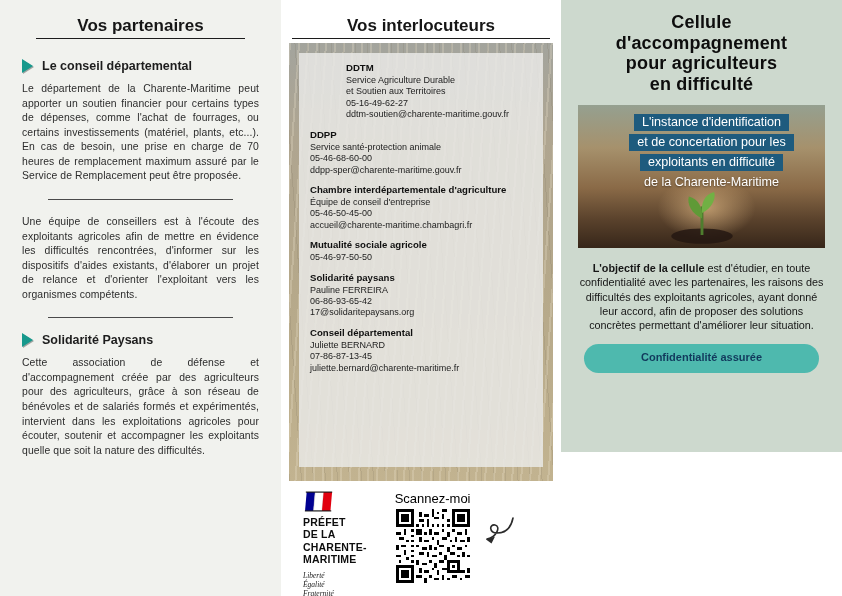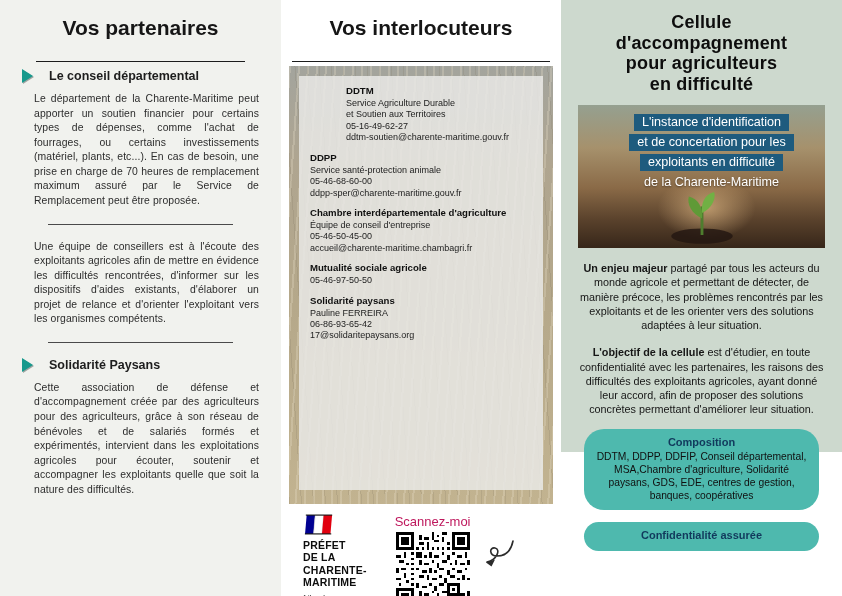--- a/index.html
+++ b/index.html
@@ -6,35 +6,34 @@
   html,body { width:842px; height:596px; }
   body {
     font-family:"Liberation Sans", sans-serif;
     background:#ffffff; overflow:hidden; position:relative;
   }
   .page { width:842px; height:596px; display:flex; }
 
   
   .col-left { width:281px; height:596px; background:#f1f2ee; padding:16px 22px 10px; }
   .col-title {
-    font-size:21px; font-weight:bold; color:#161616; text-align:center;
-    width:88%; margin:0 auto 7px; padding-bottom:21px; border-bottom:1.6px solid #1c1c1c;
-  }
-  .sec-head { display:flex; align-items:flex-start; gap:16px; margin-bottom:9px; }
+    font-size:17px; font-weight:bold; color:#161616; text-align:center;
+    width:88%; margin:0 auto 20px; padding-bottom:2px; border-bottom:1.6px solid #1c1c1c;
+  }
+  .sec-head { display:flex; align-items:flex-start; gap:9px; margin-bottom:9px; }
   .tri {
     width:0; height:0; display:inline-block;
     border-top:7px solid transparent; border-bottom:7px solid transparent;
     border-left:11px solid #17998c;
     filter:drop-shadow(1.5px 1.5px 0 #9fa3a0);
   }
   .sec-head h2 { font-size:12.5px; font-weight:bold; color:#1d1d1d; }
   .sec-body {
     font-size:10.4px; color:#2c2c2c; text-align:justify; line-height:1.4;
     letter-spacing:.1px;
-    margin-left:12px;
   }
   .divider { border:none; border-top:1.2px solid #4a4a4a; width:78%; margin:15px auto; }
 
   
   .col-mid { width:280px; height:496px; background:#ffffff; padding:16px 0 0; position:relative; }
   .col-mid .col-title { width:92%; margin-bottom:4px; }
   .photo-wheat {
     margin:4px 8px 0; height:438px; position:relative;
     background:
       repeating-linear-gradient(94deg, rgba(235,226,204,.28) 0 2px, rgba(0,0,0,0) 2px 9px),
@@ -50,21 +49,21 @@
   .c-name { font-weight:bold; font-size:9.6px; color:#101010; margin-bottom:2px; }
   .c-details { font-size:9px; color:#222; line-height:1.27; white-space:pre-line; }
 
   .mid-bottom { display:flex; align-items:flex-start; padding:10px 10px 0 22px; gap:28px; }
   .gov-logo { display:flex; flex-direction:column; }
   .flag-icon { margin-bottom:4px; }
   .logo-name { font-weight:bold; font-size:10.5px; line-height:1.18; color:#0d0d0d; white-space:pre-line; letter-spacing:.2px; }
   .logo-motto { font-family:"Liberation Serif", serif; font-style:italic; font-size:7.5px; color:#222; margin-top:5px; line-height:1.25; white-space:pre-line; }
 
   .qr-area { position:relative; display:flex; flex-direction:column; align-items:center; }
-  .scan-label { font-size:13px; color:#be185d; margin-bottom:3px; }
+  .scan-label { font-size:13px; color:#000000; margin-bottom:3px; }
   .qr-svg { background:#fff; }
   .scan-arrow { position:absolute; right:-46px; top:24px; }
 
   
   .col-right { width:281px; height:452px; background:#cdd9ce; padding:12px 15px 8px; }
   .right-title {
     font-size:18px; font-weight:bold; color:#0d0d0d; text-align:center;
     line-height:1.14; white-space:pre-line; letter-spacing:.2px;
   }
   .hero {
@@ -149,20 +148,26 @@
         </div>
         <div class="contact">
           <div class="c-name">Mutualité sociale agricole</div>
           <div class="c-details">05-46-97-50-50</div>
         </div>
         <div class="contact">
           <div class="c-name">Solidarité paysans</div>
           <div class="c-details">Pauline FERREIRA
 06-86-93-65-42
 17@solidaritepaysans.org</div>
+        </div>
+        <div class="contact">
+          <div class="c-name">Conseil départemental</div>
+          <div class="c-details">Juliette BERNARD
+07-86-87-13-45
+juliette.bernard@charente-maritime.fr</div>
         </div>
 
       </div>
     </div>
 
     <div class="mid-bottom">
       <div class="gov-logo">
         <svg class="flag-icon" viewBox="0 0 34 22" width="32" height="21">
           <g transform="skewX(-5)">
             <rect x="4" y="1" width="9" height="20" fill="#000091"></rect>
@@ -231,27 +236,22 @@
         <span class="hero-line plain">de la Charente-Maritime</span>
       </div>
       <svg class="seedling" viewBox="0 0 100 56" width="110" height="62">
         <ellipse cx="50" cy="49" rx="28" ry="7" fill="#241812" opacity="0.85"></ellipse>
         <path d="M50 48 C50 38 50 30 50 22" stroke="#4e7d2e" stroke-width="2.6" fill="none"></path>
         <path d="M50 33 C41 29 36 20 38 13 C47 15 51 24 50 33 Z" fill="#5f9a37"></path>
         <path d="M50 28 C59 24 63 15 61 9 C52 11 49 20 50 28 Z" fill="#71b044"></path>
       </svg>
     </div>
 
-    <p class="rp"><b>Un enjeu majeur</b><span> partagé par tous les acteurs du monde agricole et permettant de détecter, de manière précoce, les problèmes rencontrés par les exploitants et de les orienter vers des solutions adaptées à leur situation.</span></p>
 
     <p class="rp"><b>L'objectif de la cellule</b><span> est d'étudier, en toute confidentialité avec les partenaires, les raisons des difficultés des exploitants agricoles, ayant donné leur accord, afin de proposer des solutions concrètes permettant d'améliorer leur situation.</span></p>
 
-    <div class="tealbox">
-      <div class="tb-title">Composition</div>
-      <div class="tb-body">DDTM, DDPP, DDFIP, Conseil départemental, MSA,Chambre d'agriculture, Solidarité paysans, GDS, EDE, centres de gestion, banques, coopératives</div>
-    </div>
 
     <div class="tealbox">
       <div class="tb-title">Confidentialité assurée</div>
     </div>
   </div>
 
 </div>
 
 </body></html>

